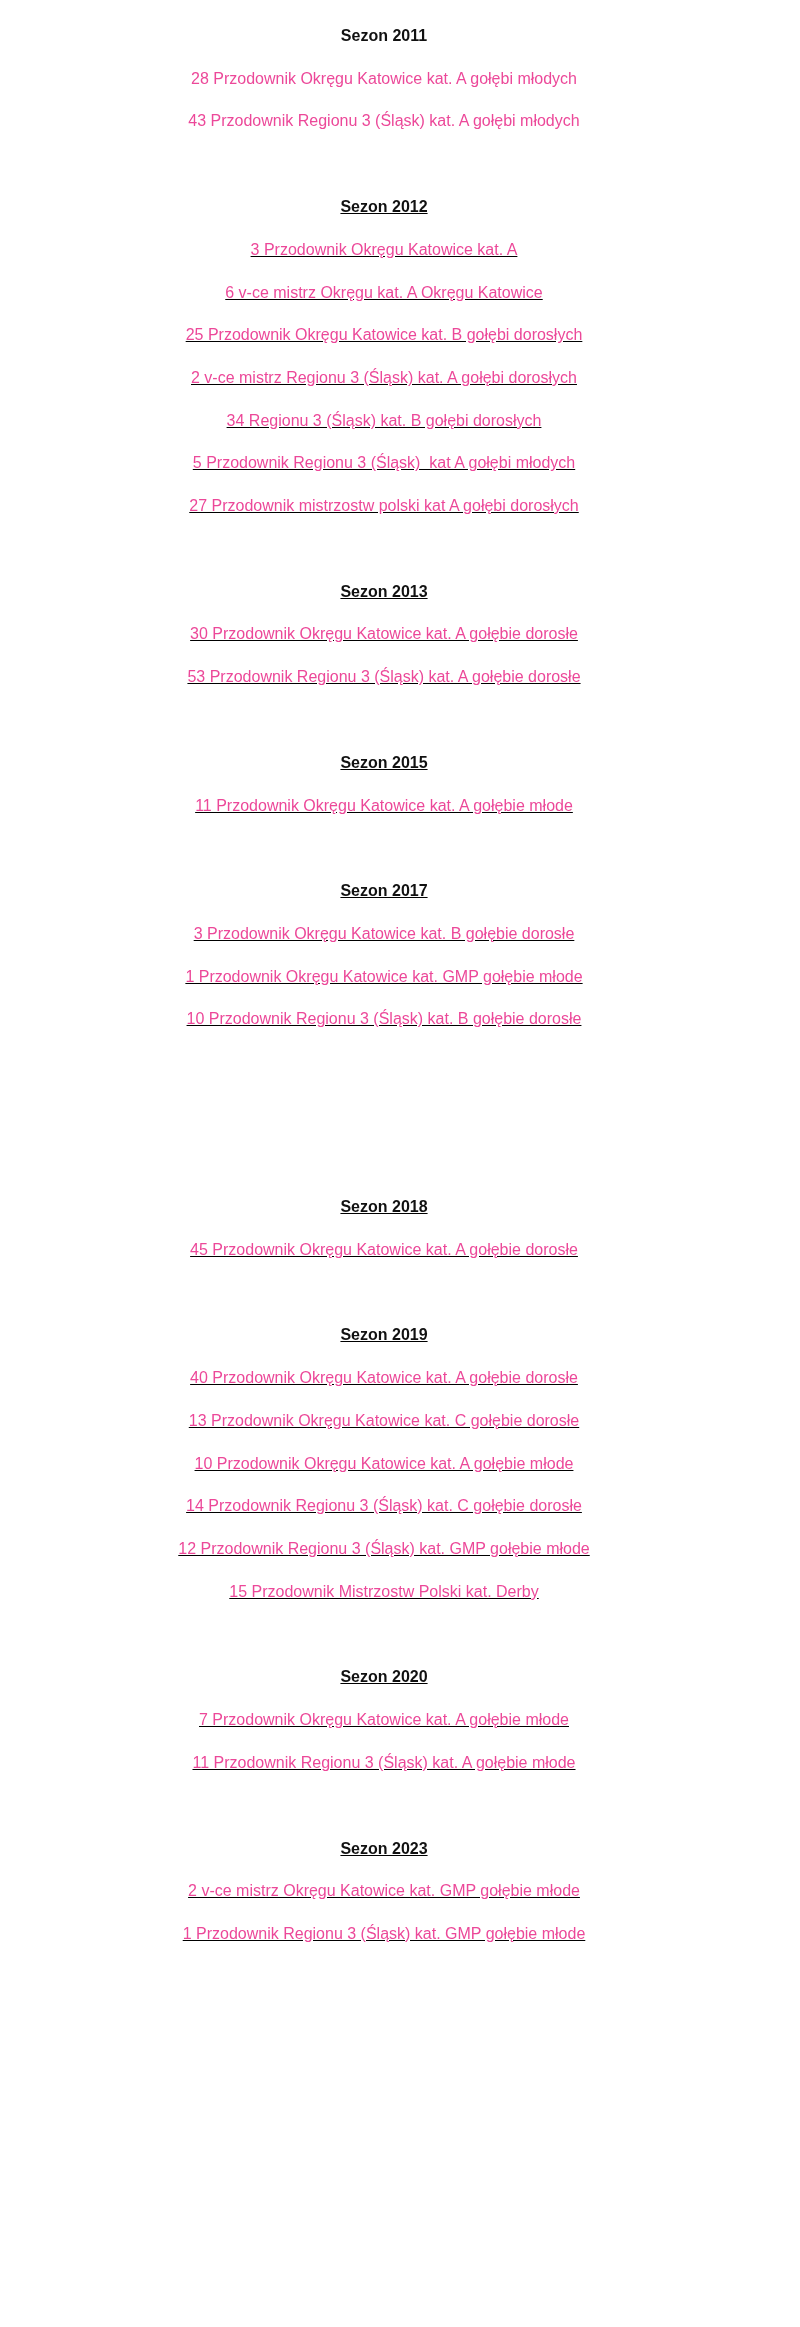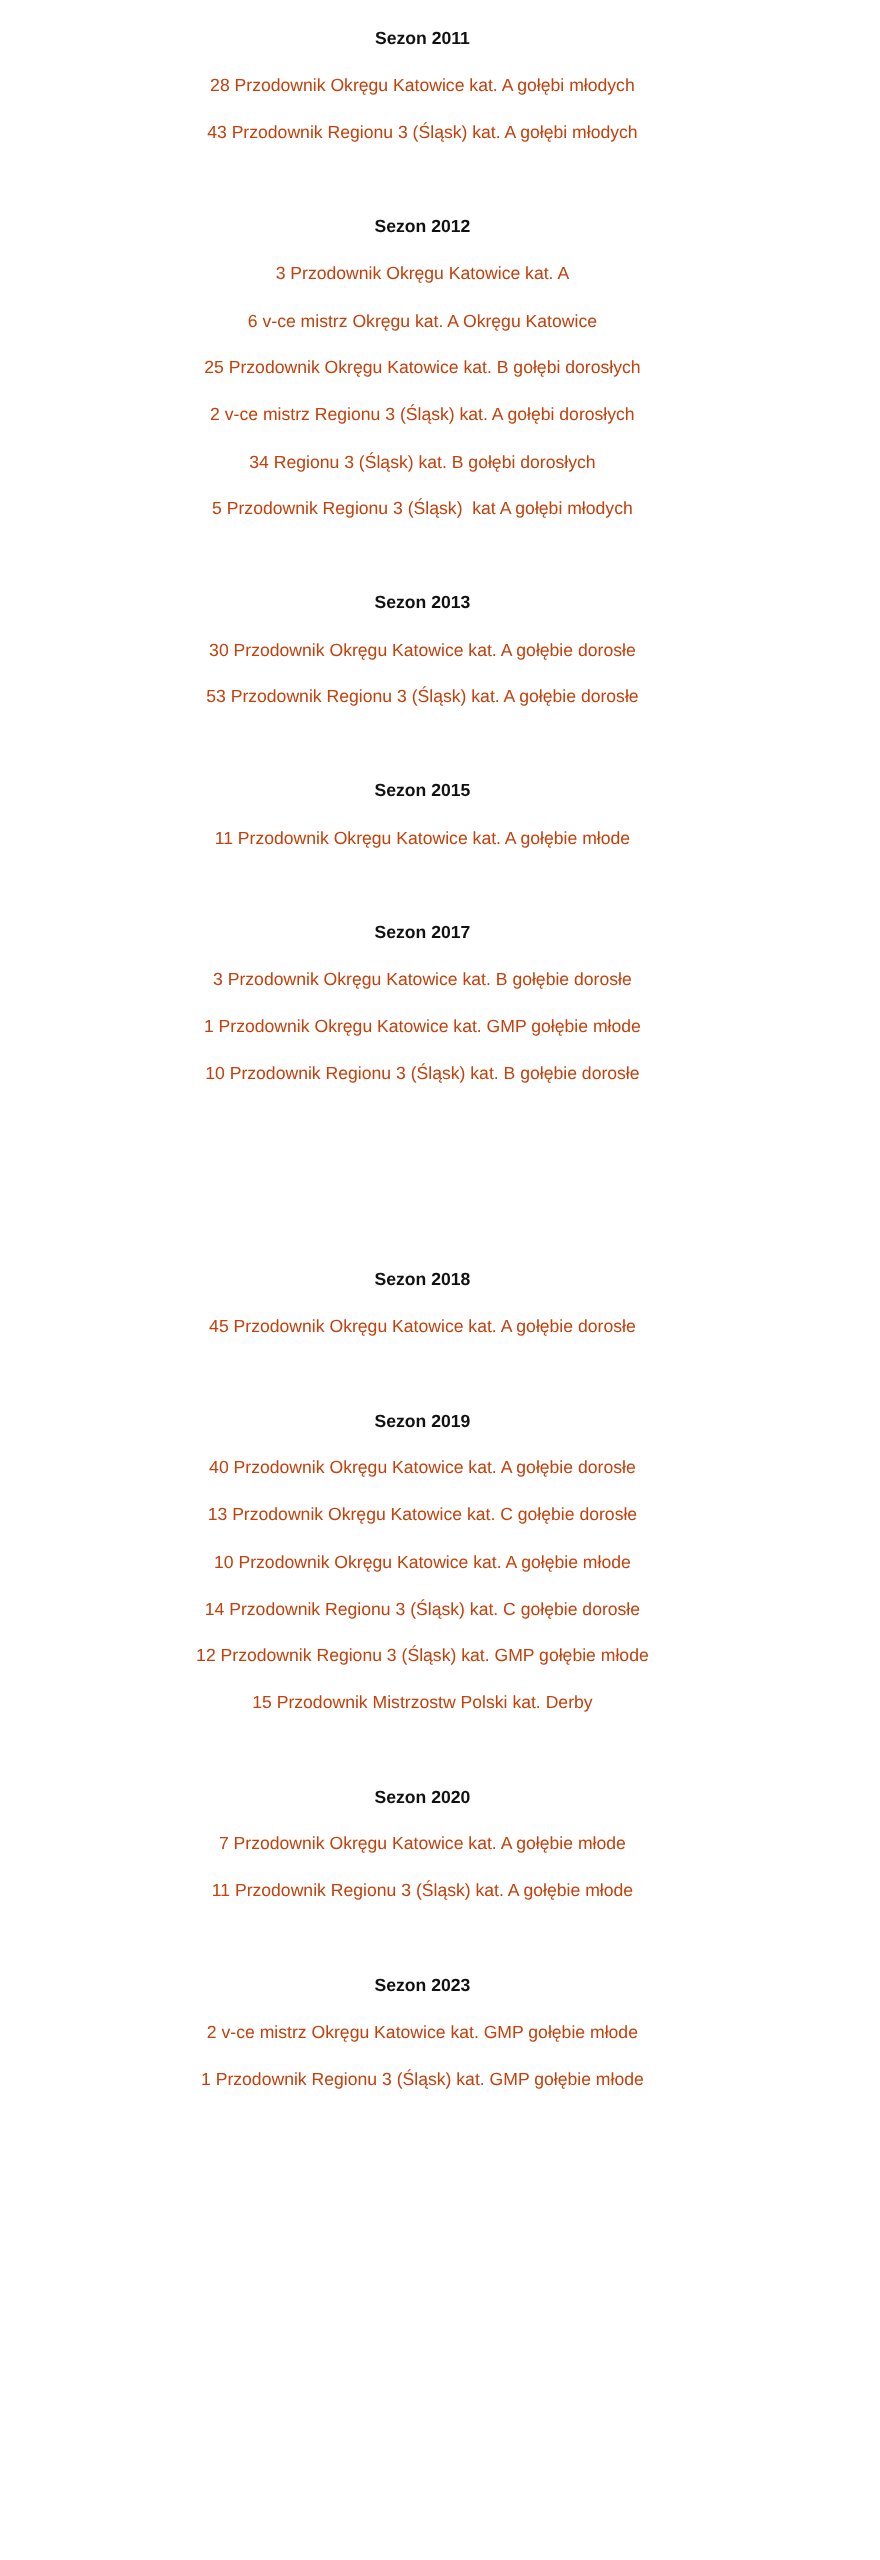--- a/index.html
+++ b/index.html
@@ -14,35 +14,35 @@
     font-family: "Liberation Sans", sans-serif;
   }
   .page {
     box-sizing: border-box;
     width: 800px;
     height: 2327px;
     padding: 15px 46px 0 14px; 
     text-align: center;
   }
   .season-section { margin: 0; }
-  .season-section + .season-section { margin-top: 43px; }
+  .season-section + .season-section { margin-top: 43px; text-decoration: underline; }
   .season-section.gap-large { margin-top: 145px; }
   .season-title {
     margin: 0;
     font-size: 16px;
     font-weight: bold;
     color: #111111;
     line-height: 42.7px;
     white-space: pre-wrap;
   }
   .achievement-line {
     margin: 0;
     font-size: 16px;
     font-weight: normal;
-    color: #c2410c;
+    color: #ec4899;
     line-height: 42.7px;
     white-space: pre-wrap;
   }
 </style>
 </head>
 <body>
 
 <main class="page">
   <div id="sections-root">
   <section class="season-section">
@@ -62,20 +62,21 @@
   <p class="achievement-line">6 v-ce mistrz Okręgu kat. A Okręgu Katowice</p>
 
   <p class="achievement-line">25 Przodownik Okręgu Katowice kat. B gołębi dorosłych</p>
 
   <p class="achievement-line">2 v-ce mistrz Regionu 3 (Śląsk) kat. A gołębi dorosłych</p>
 
   <p class="achievement-line">34 Regionu 3 (Śląsk) kat. B gołębi dorosłych</p>
 
   <p class="achievement-line">5 Przodownik Regionu 3 (Śląsk)  kat A gołębi młodych</p>
 
+  <p class="achievement-line">27 Przodownik mistrzostw polski kat A gołębi dorosłych</p>
 </div>
   </section>
 
   <section class="season-section">
     <h2 class="season-title">Sezon 2013</h2>
     <div class="season-lines">
   <p class="achievement-line">30 Przodownik Okręgu Katowice kat. A gołębie dorosłe</p>
 
   <p class="achievement-line">53 Przodownik Regionu 3 (Śląsk) kat. A gołębie dorosłe</p>
 </div>

